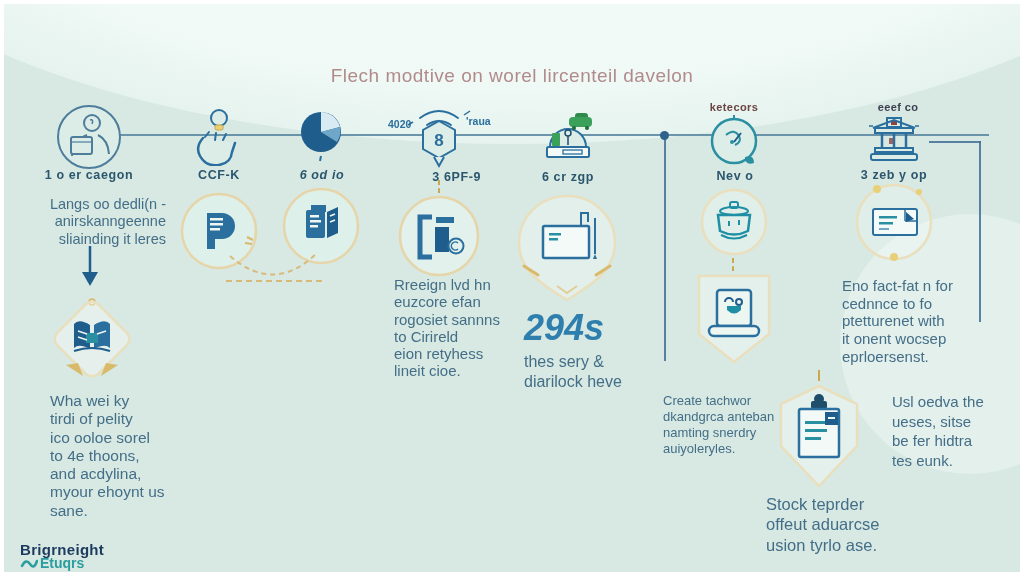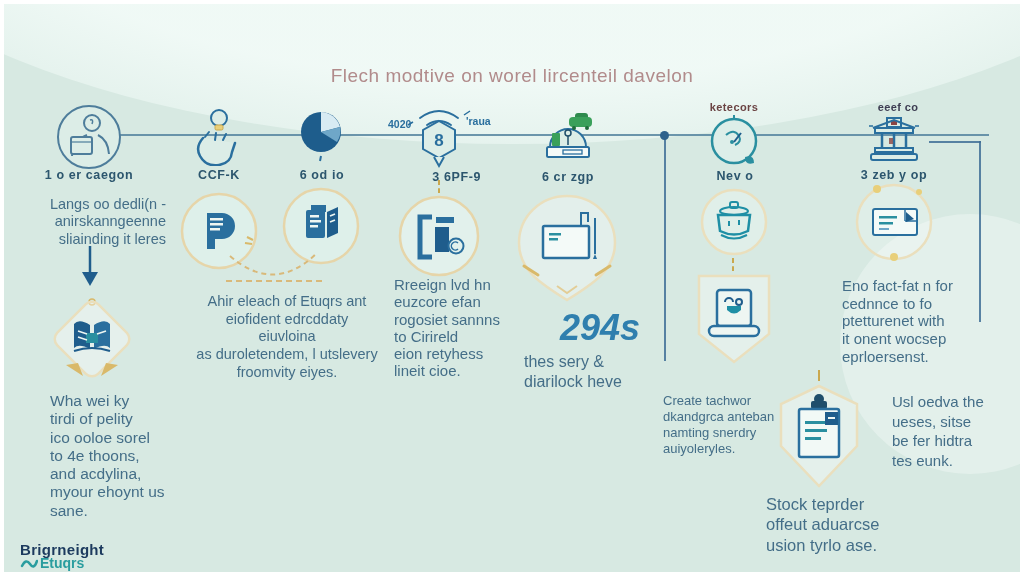--- a/index.html
+++ b/index.html
@@ -16,21 +16,21 @@
          font-size:19px;color:#b18b8b;letter-spacing:.5px;}
   .preline{white-space:pre-line;}
   .hline{position:absolute;height:2px;background:#55849f;opacity:.85;}
   .vline{position:absolute;width:2px;background:#3f6f96;opacity:.85;}
   .dot{position:absolute;width:9px;height:9px;border-radius:50%;background:#2e628c;}
   .step-label{position:absolute;text-align:center;font-size:12.5px;font-weight:bold;
          color:#2c566e;letter-spacing:.6px;}
   .top-label{position:absolute;text-align:center;font-size:11px;font-weight:bold;letter-spacing:.4px;}
   .note-sm{position:absolute;font-size:10.5px;font-weight:bold;color:#2a6f9e;}
   .body-txt{position:absolute;font-size:15px;color:#446e88;line-height:1.2;}
-  .stat{position:absolute;font-size:36px;font-weight:bold;font-style:italic;color:#2f7fae;margin-left:36px;}
+  .stat{position:absolute;font-size:36px;font-weight:bold;font-style:italic;color:#2f7fae;}
   .dashed-h{position:absolute;border-top:2px dashed #d9b97a;}
   .dashed-v{position:absolute;border-left:2px dashed #caa84e;}
   .brand1{font-size:15px;font-weight:bold;color:#1c3a5e;letter-spacing:.3px;line-height:13px;}
   .brand2{font-size:14px;font-weight:bold;color:#2a9d9f;line-height:14px;display:flex;align-items:center;gap:2px;}
   svg{display:block;}
 </style>
 </head>
 <body>
 
 <div class="canvas">
@@ -93,21 +93,21 @@
     <path d="M14,31 l4,-5 M24,34 l1,-7 M32,34 l3,-6" fill="none" stroke="#2a6f9e" stroke-width="2" stroke-linecap="round"></path>
   </svg>
   <div class="step-label" style="left:175px;top:164px;width:80px;">CCF-K</div>
 
   <svg style="position:absolute;left:293px;top:105px;" width="48" height="56" viewBox="0 0 48 56">
     <circle cx="24" cy="23" r="20" fill="#1e5d8c"></circle>
     <path d="M24,23 L24,3 A20,20 0 0 1 43,18 Z" fill="#d8ebf3"></path>
     <path d="M24,23 L43,18 A20,20 0 0 1 40,33 Z" fill="#6fa7c8"></path>
     <line x1="24" y1="47" x2="23" y2="52" stroke="#2a6f9e" stroke-width="2"></line>
   </svg>
-  <div class="step-label" style="left:278px;top:164px;width:80px;">6 od io</div>
+  <div class="step-label" style="left:278px;top:164px;width:80px;font-style:italic;">6 od io</div>
 
   <svg style="position:absolute;left:400px;top:94px;" width="70" height="76" viewBox="0 0 70 76">
     <path d="M16,20 q19,-14 38,0" fill="none" stroke="#2a6f9e" stroke-width="2" stroke-linecap="round"></path>
     <path d="M23,27 q12,-8 24,0" fill="none" stroke="#2a6f9e" stroke-width="2" stroke-linecap="round"></path>
     <path d="M9,24 l-5,3 M60,17 l6,-4" stroke="#2a6f9e" stroke-width="1.5"></path>
     <polygon points="35,23 51,32 51,51 35,60 19,51 19,32" fill="#ddeee8" stroke="#2a6f9e" stroke-width="2"></polygon>
     <path d="M30,59 L35,68 L40,59" fill="#ddeee8" stroke="#2a6f9e" stroke-width="2"></path>
     <text x="35" y="48" font-size="17" font-weight="bold" fill="#2a6f9e" text-anchor="middle" font-family="Liberation Sans, sans-serif">8</text>
   </svg>
   <div class="note-sm" style="left:384px;top:114px;">4020</div>
@@ -169,24 +169,20 @@
     <rect x="29" y="34" width="11" height="2.5" fill="#eef6f2"></rect>
     <rect x="29" y="39" width="8" height="2.5" fill="#eef6f2"></rect>
     <path d="M46,26 l11,-5 v26 l-11,5 z" fill="#1f5d8c"></path>
     <line x1="49" y1="30" x2="54" y2="28" stroke="#eef6f2" stroke-width="1.8"></line>
     <line x1="49" y1="36" x2="54" y2="34" stroke="#eef6f2" stroke-width="1.8"></line>
   </svg>
   <svg style="position:absolute;left:212px;top:242px;" width="116" height="48" viewBox="0 0 116 48">
     <path d="M14,10 Q58,48 100,8" fill="none" stroke="#d9b97a" stroke-width="2" stroke-dasharray="5,4"></path>
   </svg>
   <div class="dashed-h" style="left:222px;top:276px;width:96px;"></div>
-  <div class="body-txt preline" style="left:192px;top:289px;width:182px;text-align:center;font-size:14.5px;line-height:1.22;">Ahir eleach of Etuqrs ant
-eiofident edrcddaty eiuvloina
-as duroletendem, l utslevery
-froomvity eiyes.</div>
 
   <div class="dashed-v" style="left:434px;top:176px;height:13px;"></div>
   <svg style="position:absolute;left:392px;top:189px;" width="86" height="86" viewBox="0 0 86 86">
     <circle cx="43" cy="43" r="39" fill="#e2f1ec" stroke="#e6d5a9" stroke-width="2.5"></circle>
     <path d="M36,24 h-12 v40 h12" fill="none" stroke="#2a6f9e" stroke-width="5"></path>
     <rect x="40" y="24" width="18" height="6" fill="#2a6f9e"></rect>
     <rect x="39" y="34" width="14" height="25" fill="#1f5d8c"></rect>
     <circle cx="60" cy="53" r="7.5" fill="#e2f1ec" stroke="#2a6f9e" stroke-width="2"></circle>
     <path d="M62,50 a4,4 0 1 0 0,6" fill="none" stroke="#2a6f9e" stroke-width="1.5"></path>
   </svg>

